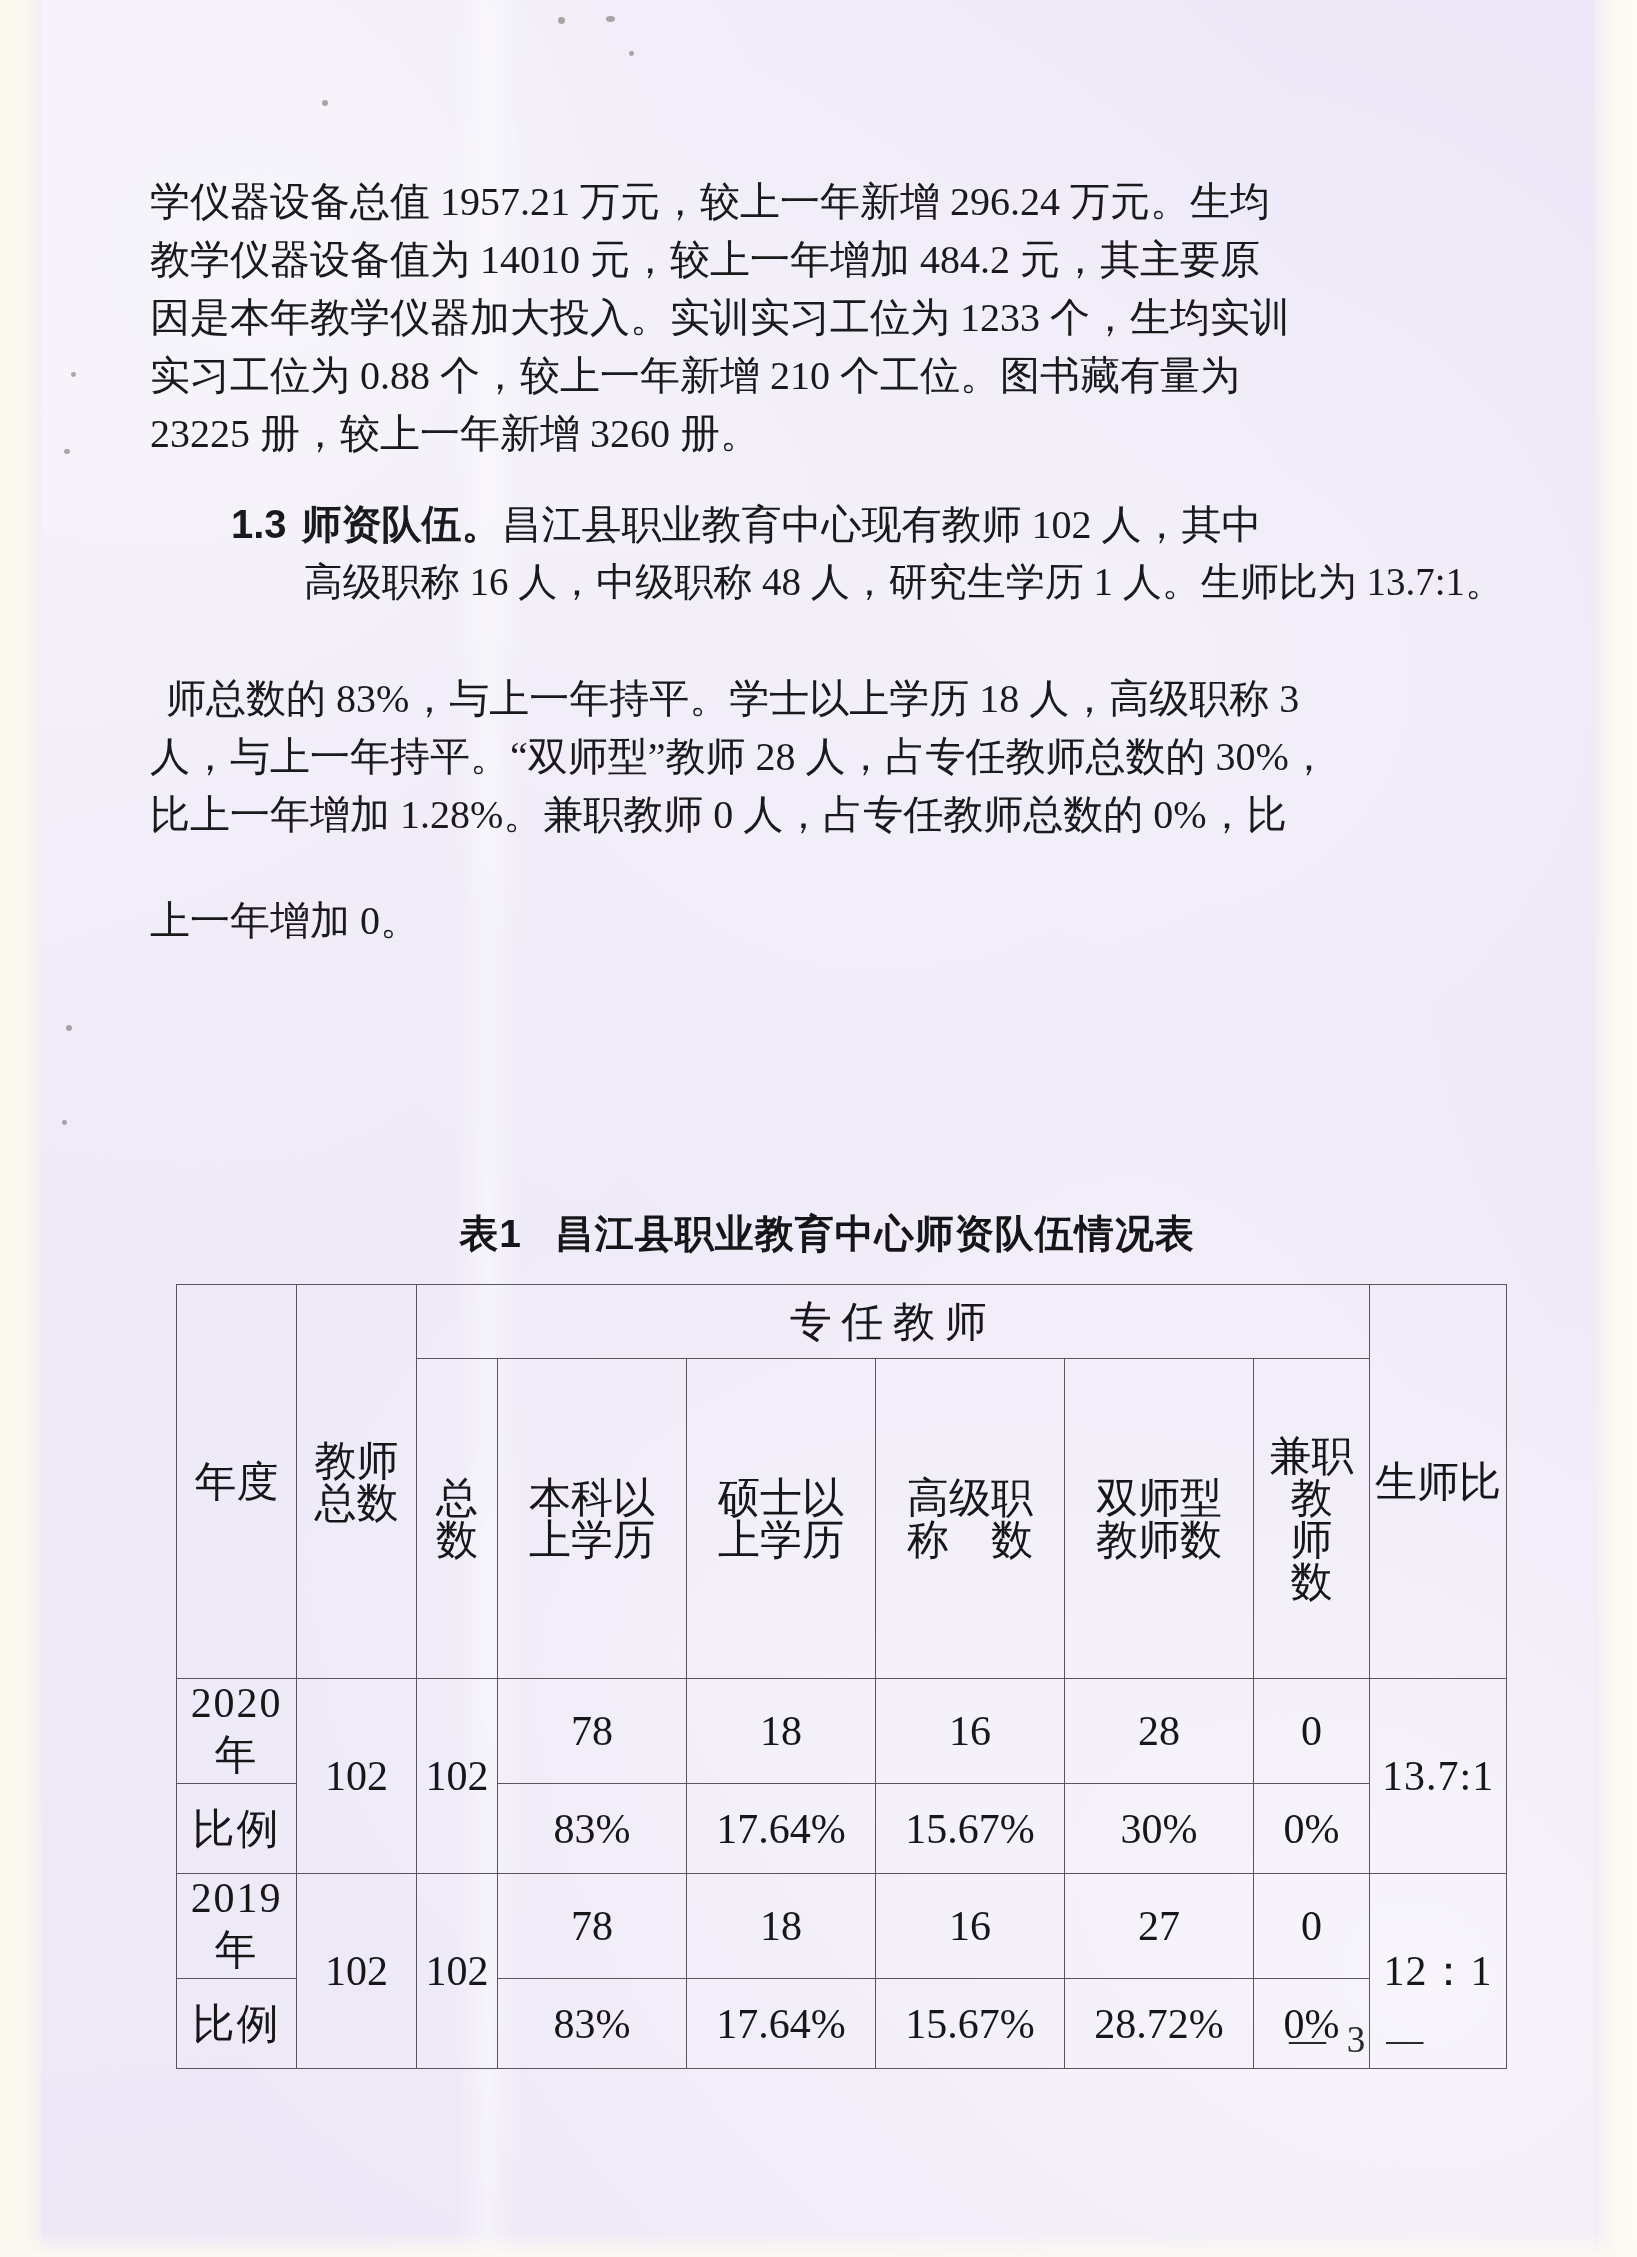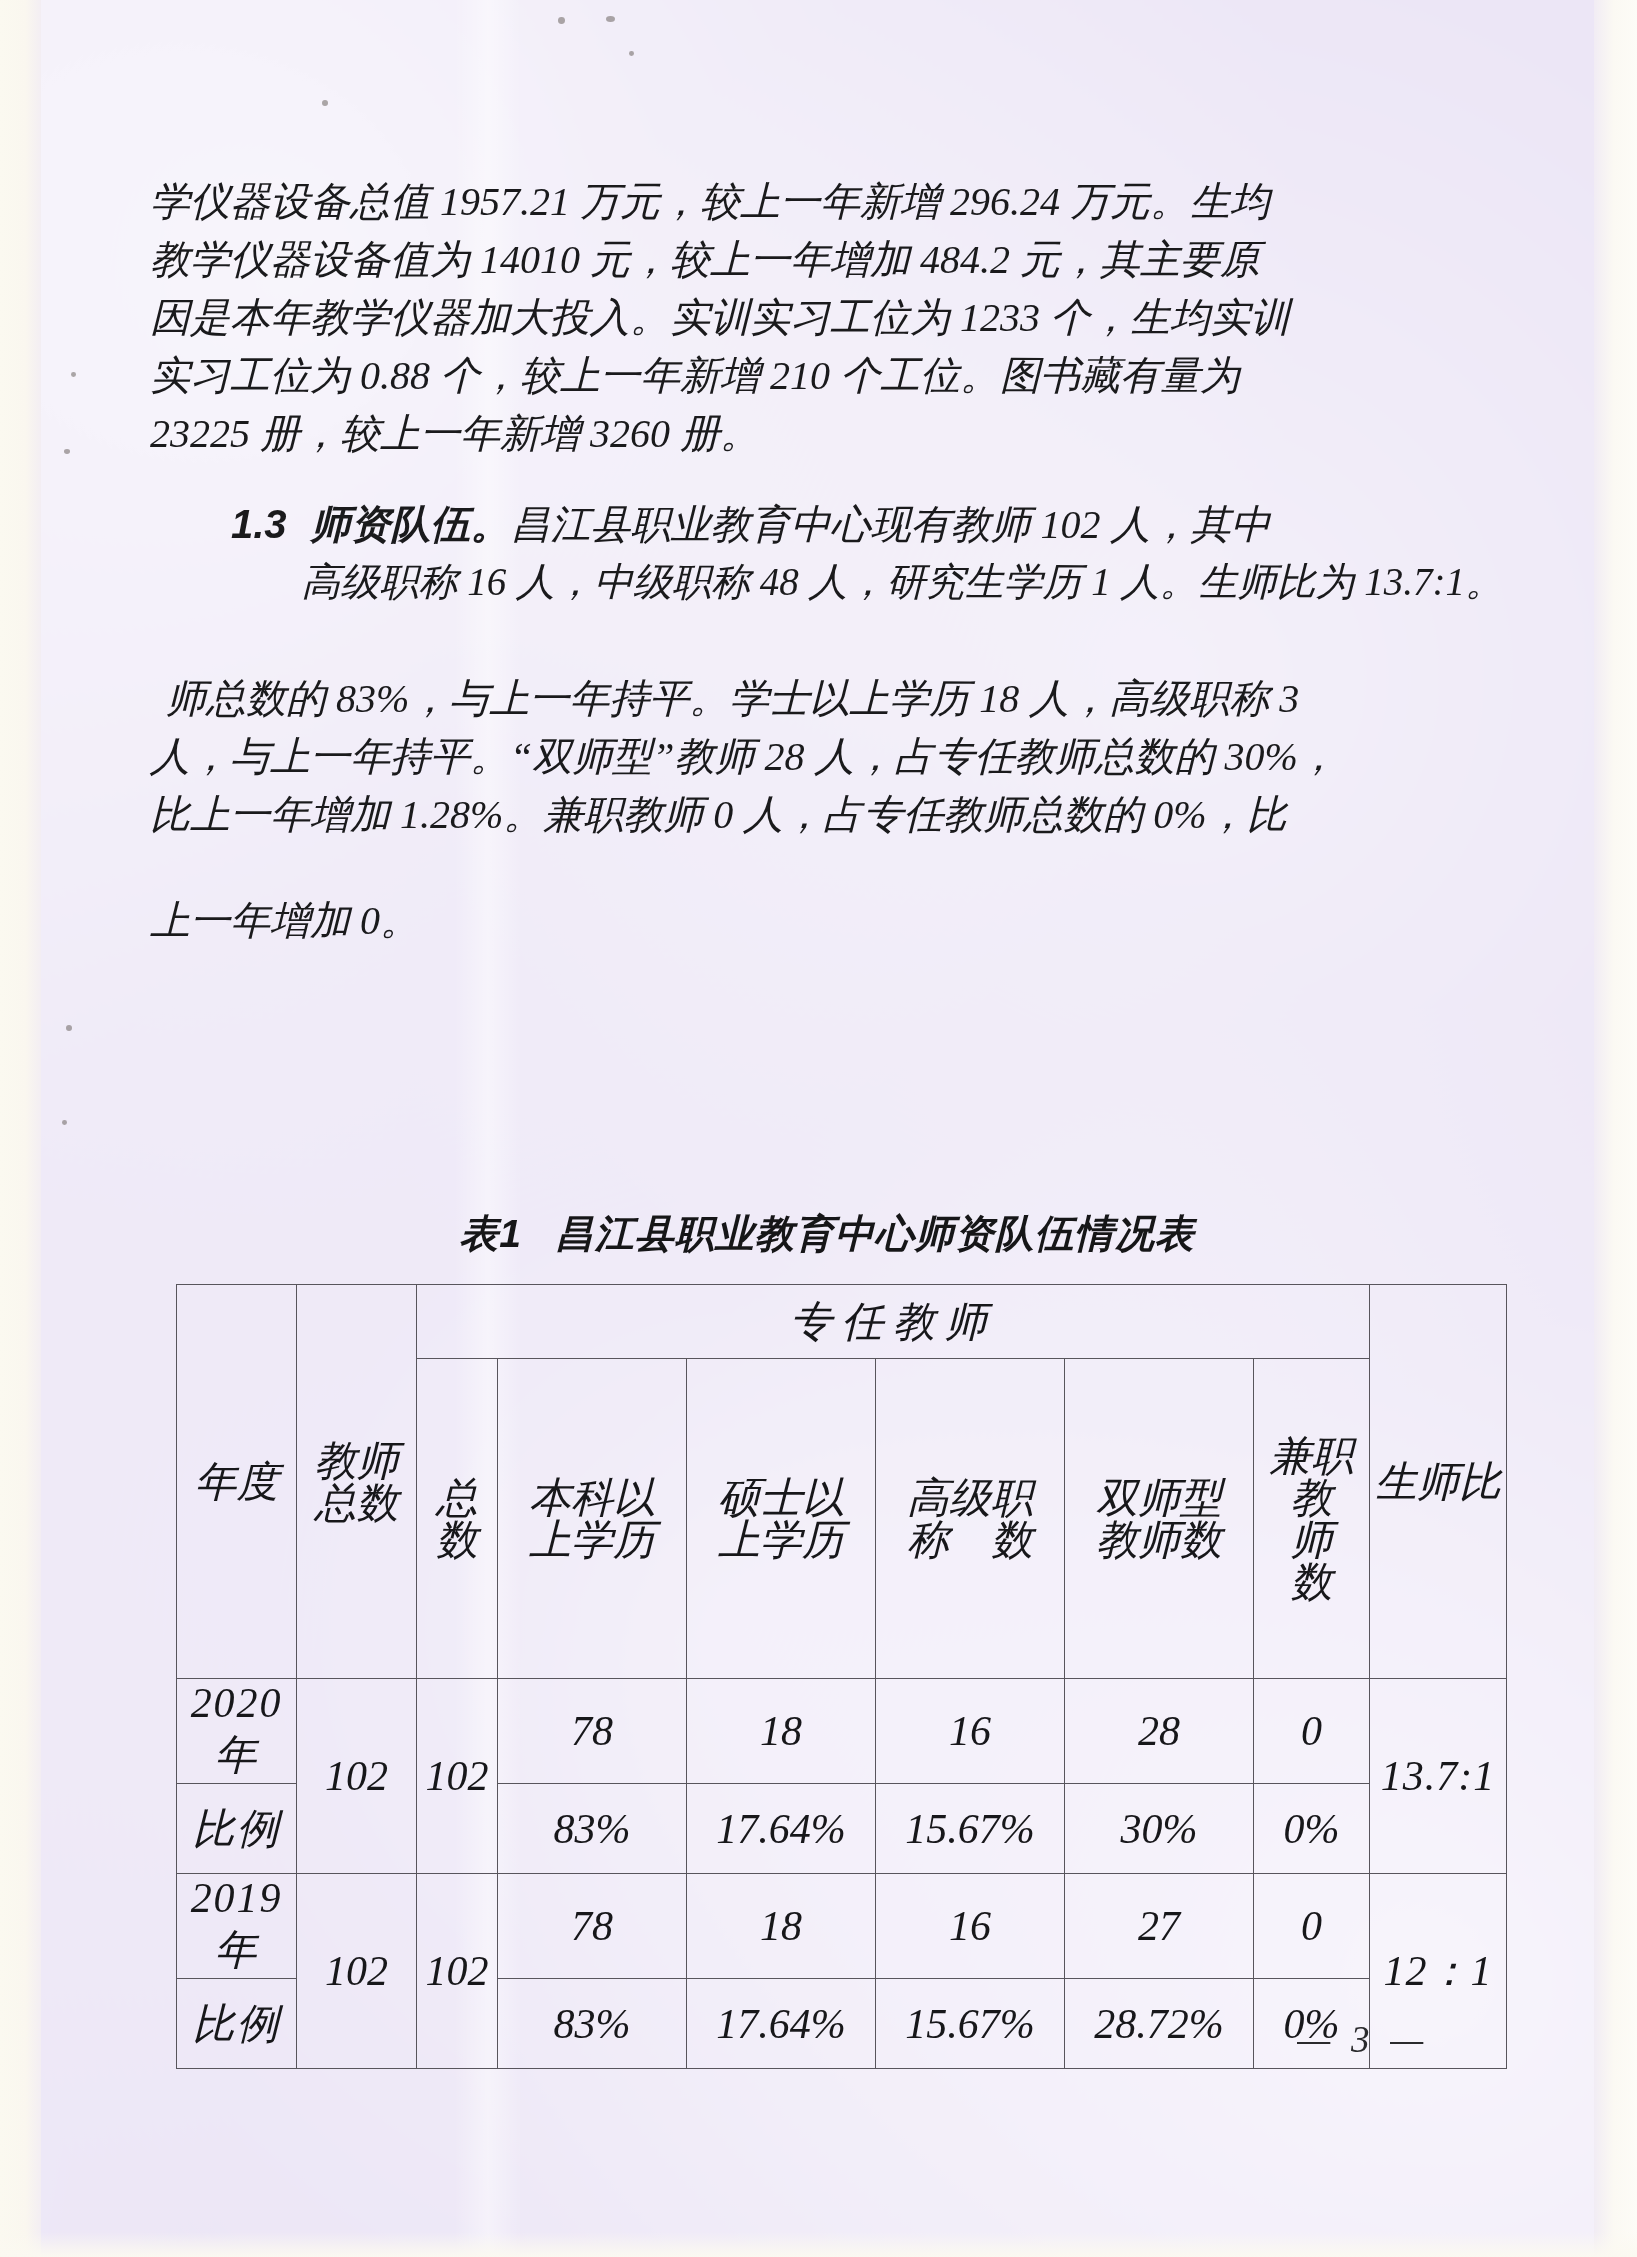--- a/index.html
+++ b/index.html
@@ -14,21 +14,20 @@
     font-family: "Liberation Serif", "DejaVu Serif", serif;
   }
 
   
   #page {
     position: relative;
     width: 1638px;
     height: 2257px;
     background: #ece6f6;
     overflow: hidden;
-    font-style: italic;
   }
   
   #grain {
     position: absolute;
     inset: 0;
     pointer-events: none;
     background-image:
       radial-gradient(circle at 18% 12%, rgba(255,255,255,0.55) 0%, rgba(255,255,255,0) 42%),
       radial-gradient(circle at 72% 30%, rgba(255,255,255,0.40) 0%, rgba(255,255,255,0) 38%),
       radial-gradient(circle at 45% 72%, rgba(255,255,255,0.35) 0%, rgba(255,255,255,0) 46%),
@@ -204,21 +203,21 @@
     </div>
     <div class="jline" style="top:348px;">
       <span>实习工位为 0.88 个，较上一年新增 210 个工位。图书藏有量为</span>
     </div>
     <div class="jline" style="top:406px;">
       <span>23225 册，较上一年新增 3260 册。</span>
     </div>
 
     <div class="jline" style="top:497px;left:150px;width:1354px;">
       <span style="display:inline-block;">
-        <span style="display:inline-block;width:81px;"></span><b class="sec">1.3</b><b class="sec" style="margin-left:24px;text-align:right;">师资队伍。</b><span>昌江县职业教育中心现有教师 102 人，其中</span>
+        <span style="display:inline-block;width:81px;"></span><b class="sec">1.3</b><b class="sec" style="margin-left:15px;text-align:right;">师资队伍。</b><span>昌江县职业教育中心现有教师 102 人，其中</span>
       </span>
     </div>
     <div class="jline" style="top:555px;font-size:39px;justify-content:flex-end;">
       <span>高级职称 16 人，中级职称 48 人，研究生学历 1 人。生师比为 13.7:1。</span>
     </div>
     <div class="jline" style="top:671px;margin-left:16px;">
       <span>师总数的 83%，与上一年持平。学士以上学历 18 人，高级职称 3</span>
     </div>
     <div class="jline" style="top:729px;">
       <span>人，与上一年持平。“双师型”教师 28 人，占专任教师总数的 30%，</span>

